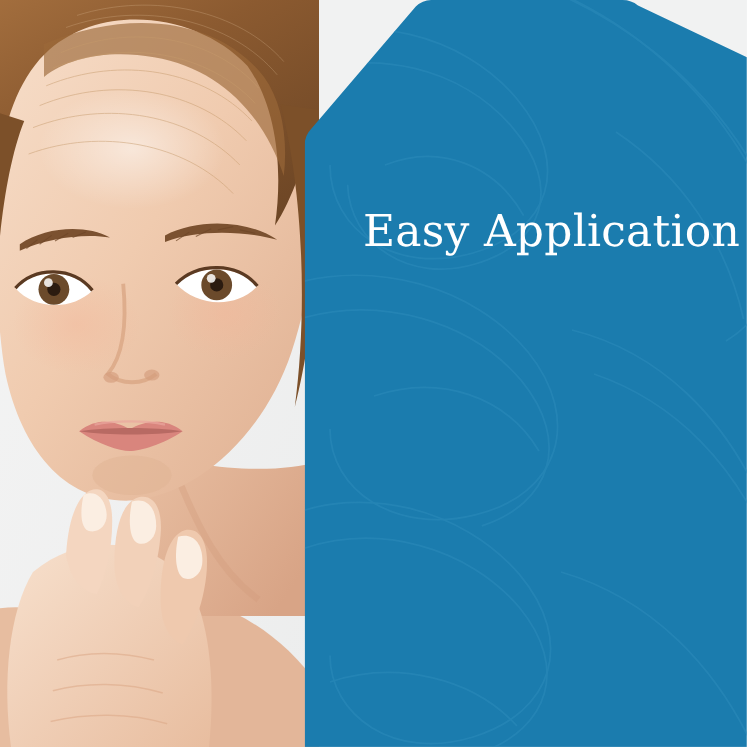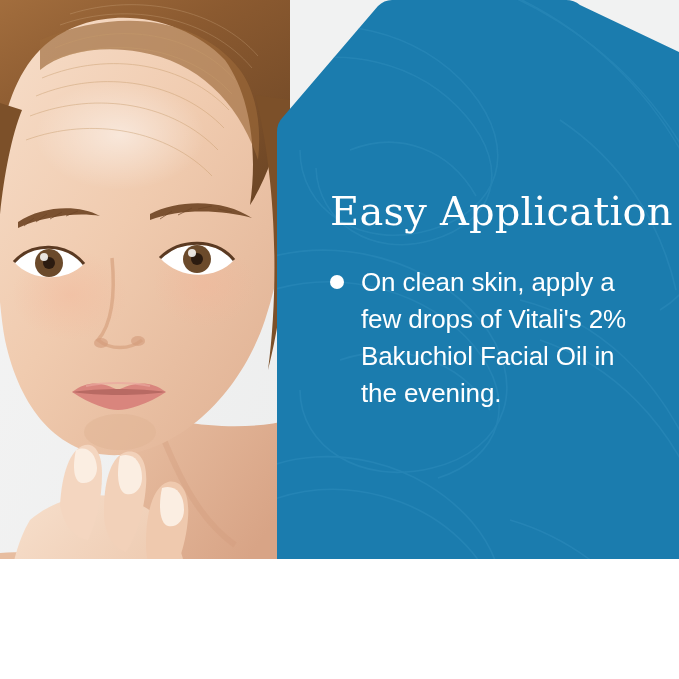--- a/index.html
+++ b/index.html
@@ -4,21 +4,21 @@
 <title>Easy Application</title>
 <style>
   html, body {
     margin: 0;
     padding: 0;
     background: #ffffff;
   }
   #canvas {
     position: relative;
     width: 679px;
-    height: 559px;
+    height: 679px;
     overflow: hidden;
     background: #f1f2f2;
     font-family: "Liberation Sans", sans-serif;
   }
 
   
   #photo-pane {
     position: absolute;
     left: 0; top: 0;
     width: 290px; height: 679px;
@@ -273,21 +273,17 @@
         </g>
       </g>
     </svg>
   </div>
 
   <div id="panel-content">
 
     <h1 id="panel-heading">Easy Application</h1>
 
     <ul class="bullet-list">
-      <li class="bullet-item">
-        <span class="bullet-marker"></span>
-        <span>On clean skin, apply a few drops of Vitali's 2% Bakuchiol Facial Oil in the evening.</span>
-      </li>
     </ul>
 
   </div>
 
 </div>
 
 </body></html>

